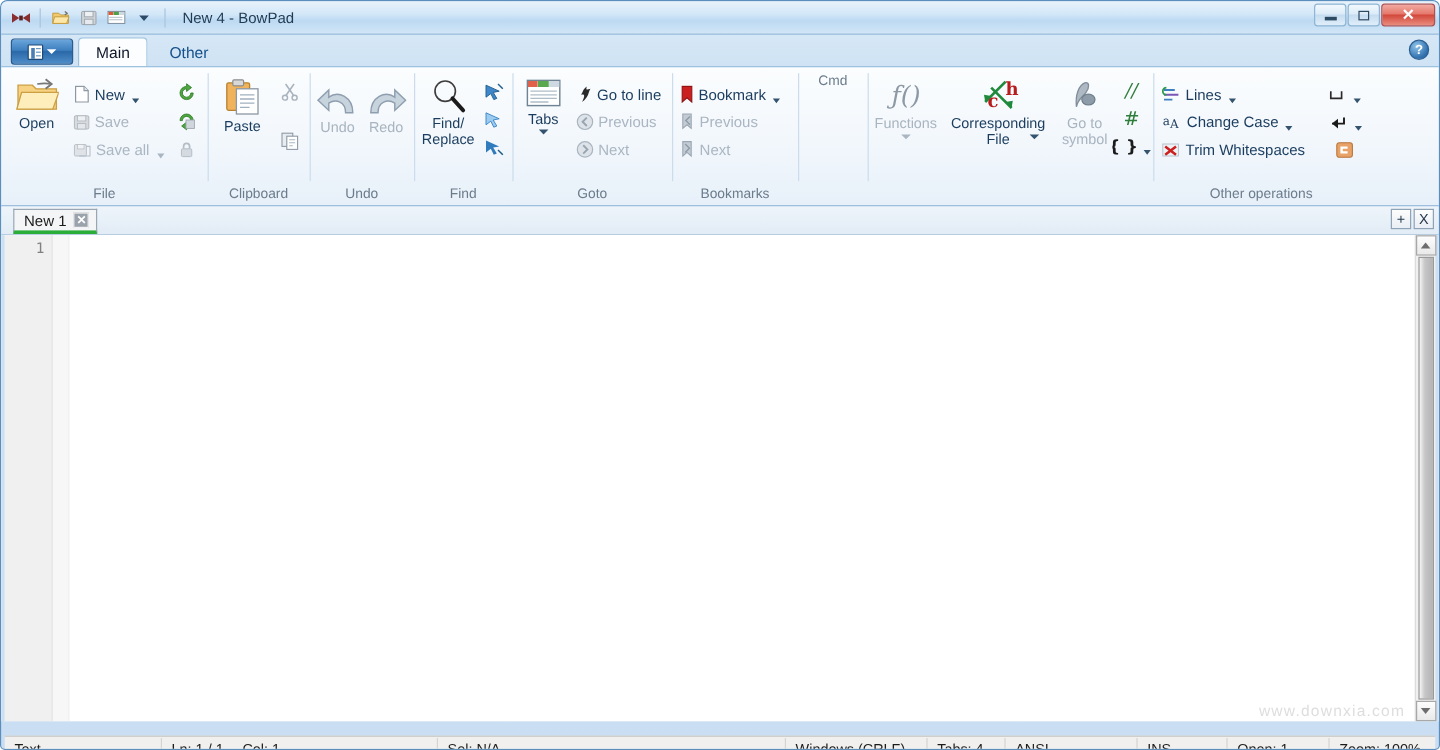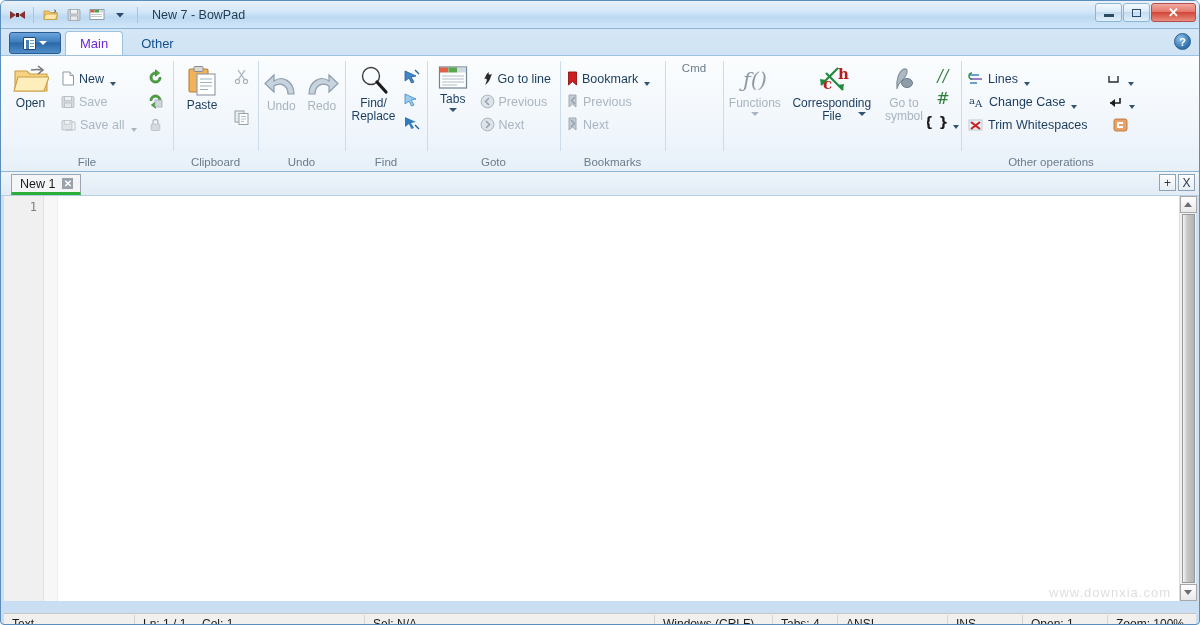--- a/index.html
+++ b/index.html
@@ -108,21 +108,21 @@
     padding: 0 14px;
     display: flex; align-items: center;
     font-size: 13px; color: #15518a;
     margin-left: 4px;
   }
   .rtab.active {
     background: #fbfdfe;
     border: 1px solid #9cc2e0;
     border-bottom: none;
     border-radius: 4px 4px 0 0;
-    color: #6d28d9;
+    color: #0f172a;
     height: 24px;
   }
   .help-btn {
     position: absolute; right: 8px; top: 4px;
     width: 17px; height: 17px; border-radius: 50%;
     background: radial-gradient(circle at 35% 30%, #8fc4ea, #2f6fae 70%);
     border: 1px solid #2b5f91;
     color: #fff; font-size: 11px; font-weight: bold;
     display: flex; align-items: center; justify-content: center;
   }
@@ -336,21 +336,21 @@
           <rect x="2" y="8" width="11" height="0.9" fill="#b8c4ce"></rect>
         </svg>
       </span>
       <span class="qat-btn">
         <svg width="10" height="8" viewBox="0 0 10 8">
             <path d="M1 2 L9 2 L5 6.5 Z" fill="#2b4b68"></path>
           </svg>
       </span>
       <div class="qat-sep"></div>
     </div>
-    <div class="title-text">New 7 - BowPad</div>
+    <div class="title-text">New 4 - BowPad</div>
     <div class="wincontrols">
       <div class="wbtn">
         <span class="min-glyph"></span>
       </div>
       <div class="wbtn">
         <span class="max-glyph"></span>
       </div>
       <div class="wbtn close">
         <span class="glyph">✕</span>
       </div>

